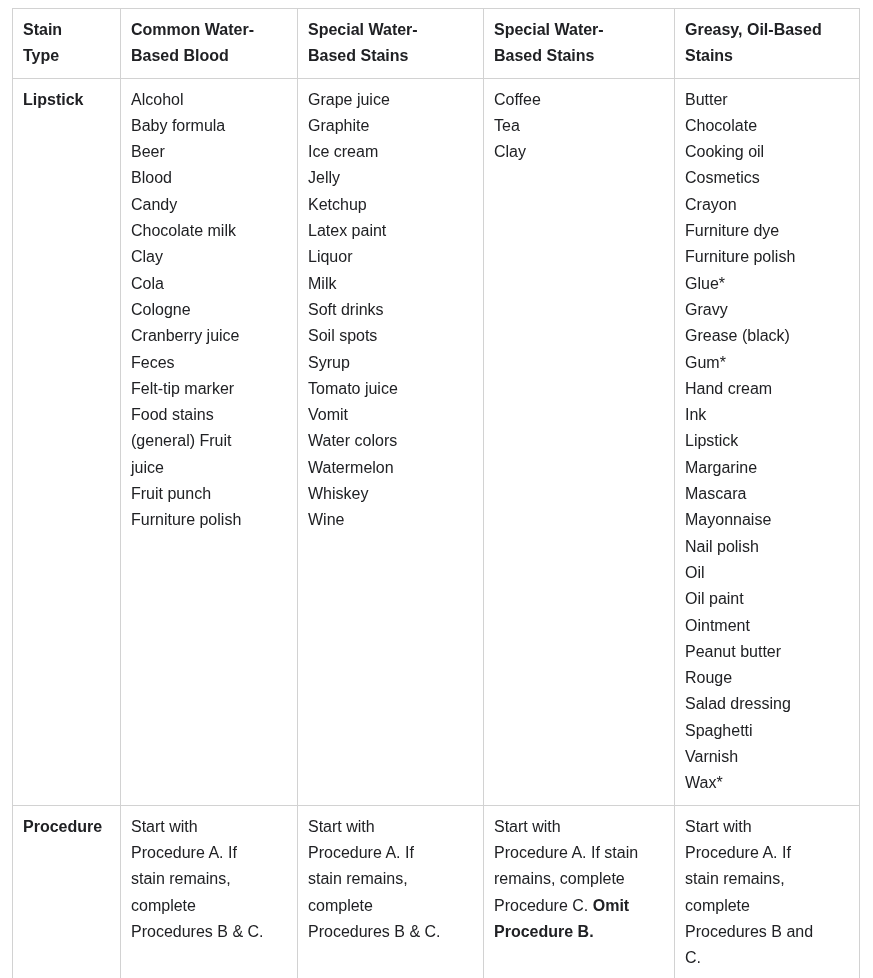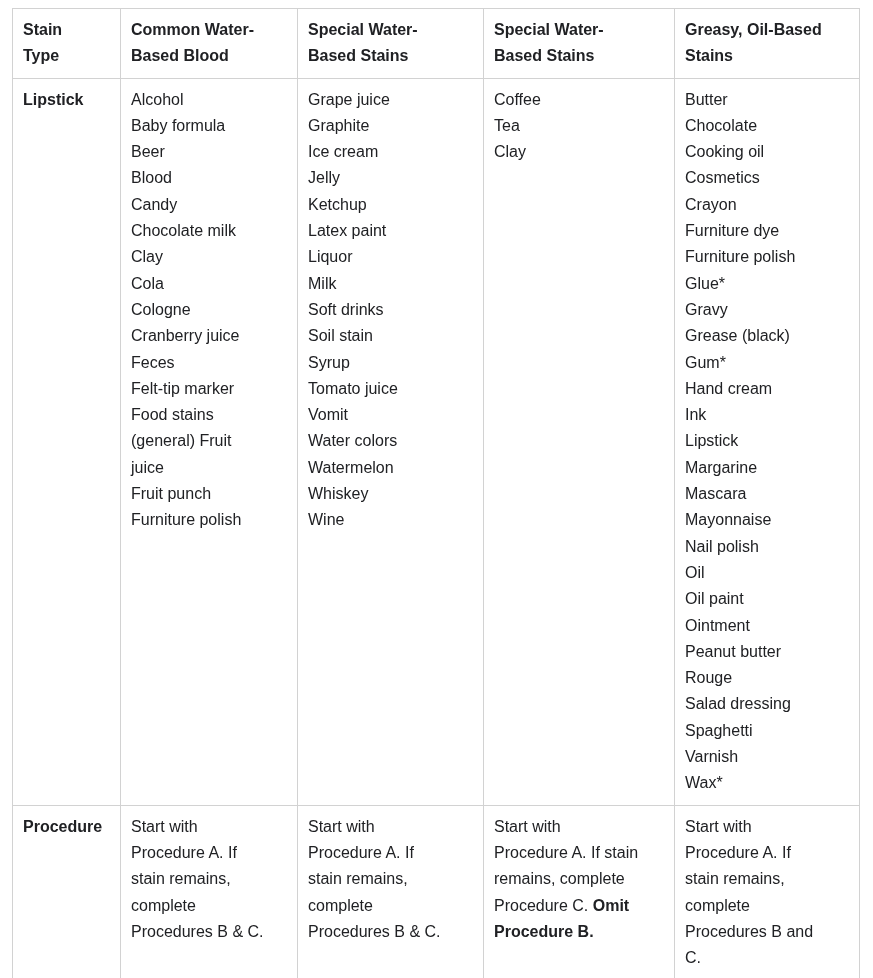--- a/index.html
+++ b/index.html
@@ -99,21 +99,21 @@
 Furniture polish</td>
         <td>Grape juice
 Graphite
 Ice cream
 Jelly
 Ketchup
 Latex paint
 Liquor
 Milk
 Soft drinks
-Soil stain
+Soil spots
 Syrup
 Tomato juice
 Vomit
 Water colors
 Watermelon
 Whiskey
 Wine</td>
         <td>Coffee
 Tea
 Clay</td>

